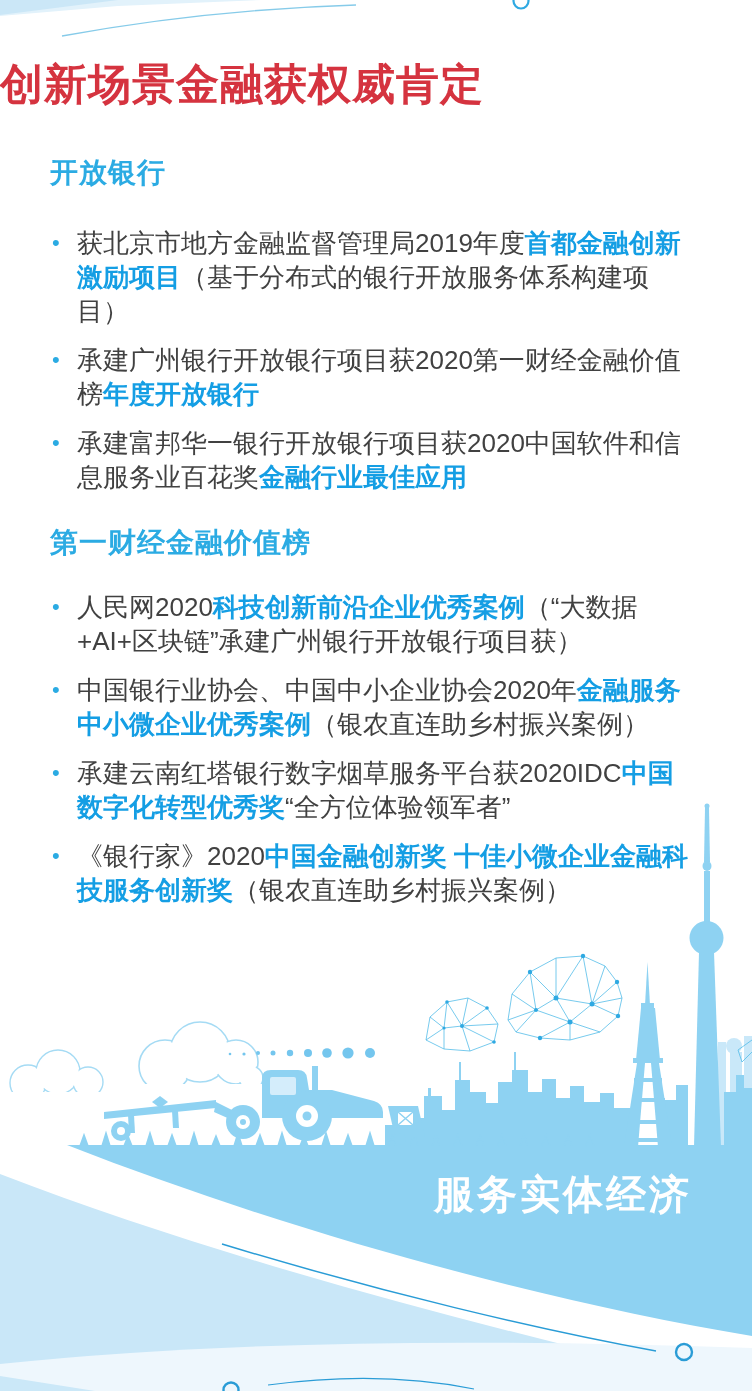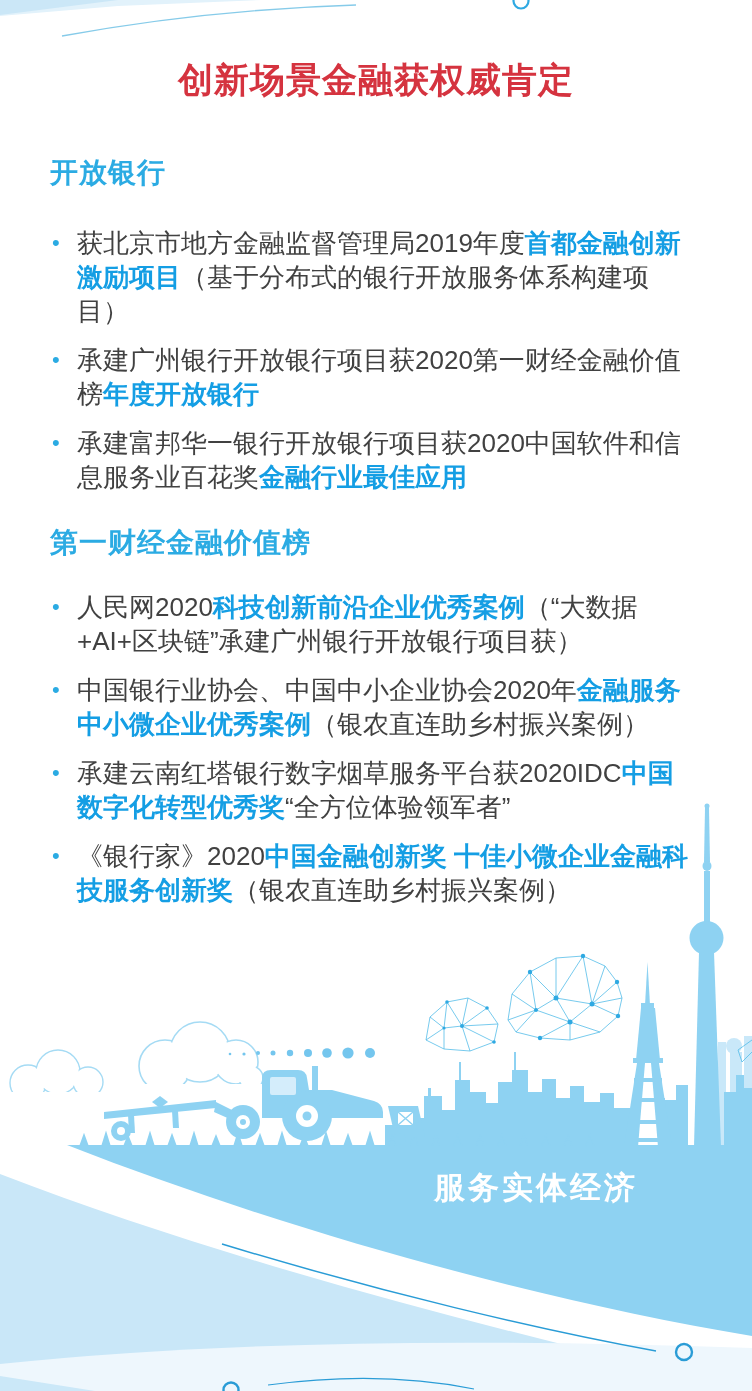--- a/index.html
+++ b/index.html
@@ -6,22 +6,22 @@
   .page{
     position:relative;
     width:752px;height:1391px;
     background:#ffffff;
     overflow:hidden;
     font-family:"Liberation Sans","DejaVu Sans",sans-serif;
   }
   .top-decor{position:absolute;top:0;left:0;}
   .main-title{
     position:absolute;top:58px;left:0;width:752px;
-    text-align:center;
-    font-size:35px;font-weight:bold;letter-spacing:1px;
+    text-align:left;
+    font-size:43px;font-weight:bold;letter-spacing:1px;
     color:var(--accent-red,#d5333f);
     line-height:1.25;
   }
   .sec-heading{
     position:absolute;left:50px;
     font-size:28px;font-weight:bold;
     color:var(--heading-blue,#2babe3);
     line-height:1.25;letter-spacing:1px;
   }
   #heading-open-banking{top:155px;}
@@ -36,21 +36,21 @@
   }
   .bullet .dot{
     flex:0 0 25px;color:var(--heading-blue,#2babe3);
     font-size:22px;line-height:34px;padding-left:2px;
   }
   .bullet .txt{flex:1 1 auto;}
   .bullet .txt .hl{color:var(--accent-blue,#149ee4);font-weight:bold;}
   .footer-illustration{position:absolute;left:0;top:790px;}
   .tagline{
     position:absolute;left:434px;top:1167px;
-    font-size:31px;font-weight:bold;letter-spacing:3px;
+    font-size:40px;font-weight:bold;letter-spacing:3px;
     color:#ffffff;white-space:nowrap;
   }
 </style>
 </head>
 <body>
 
 <div class="page">
 
   <svg class="top-decor" width="752" height="60" viewBox="0 0 752 60">
     <polygon points="0,0 262,0 118,6 0,16" fill="#e2f2fb"></polygon>

